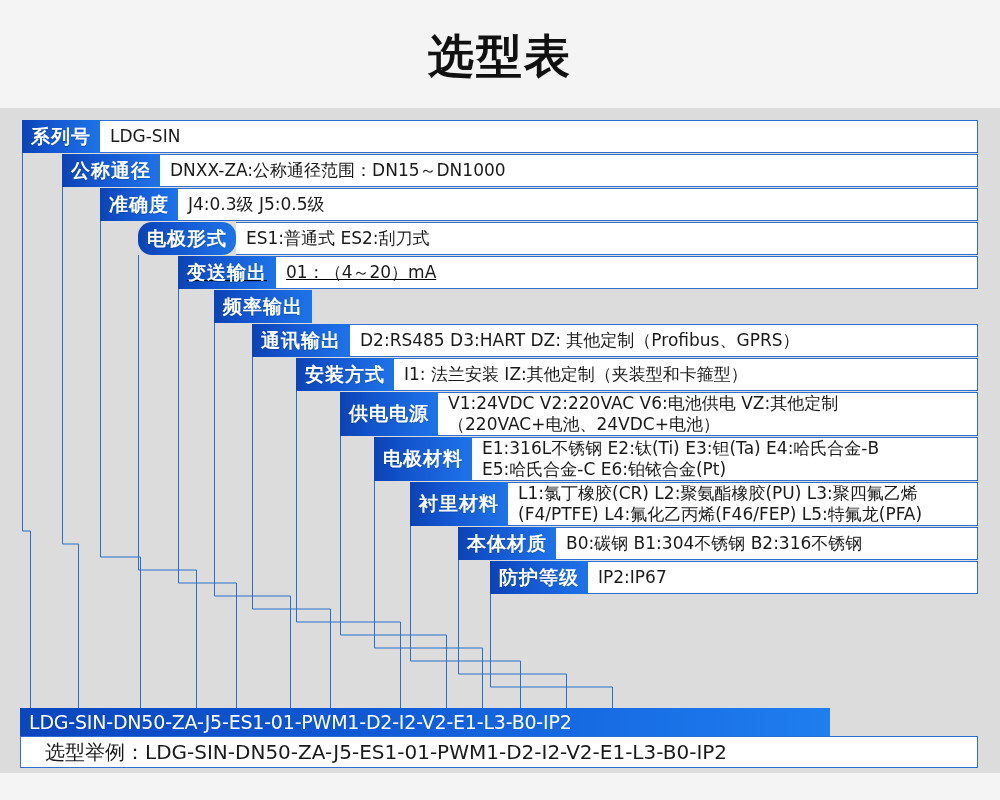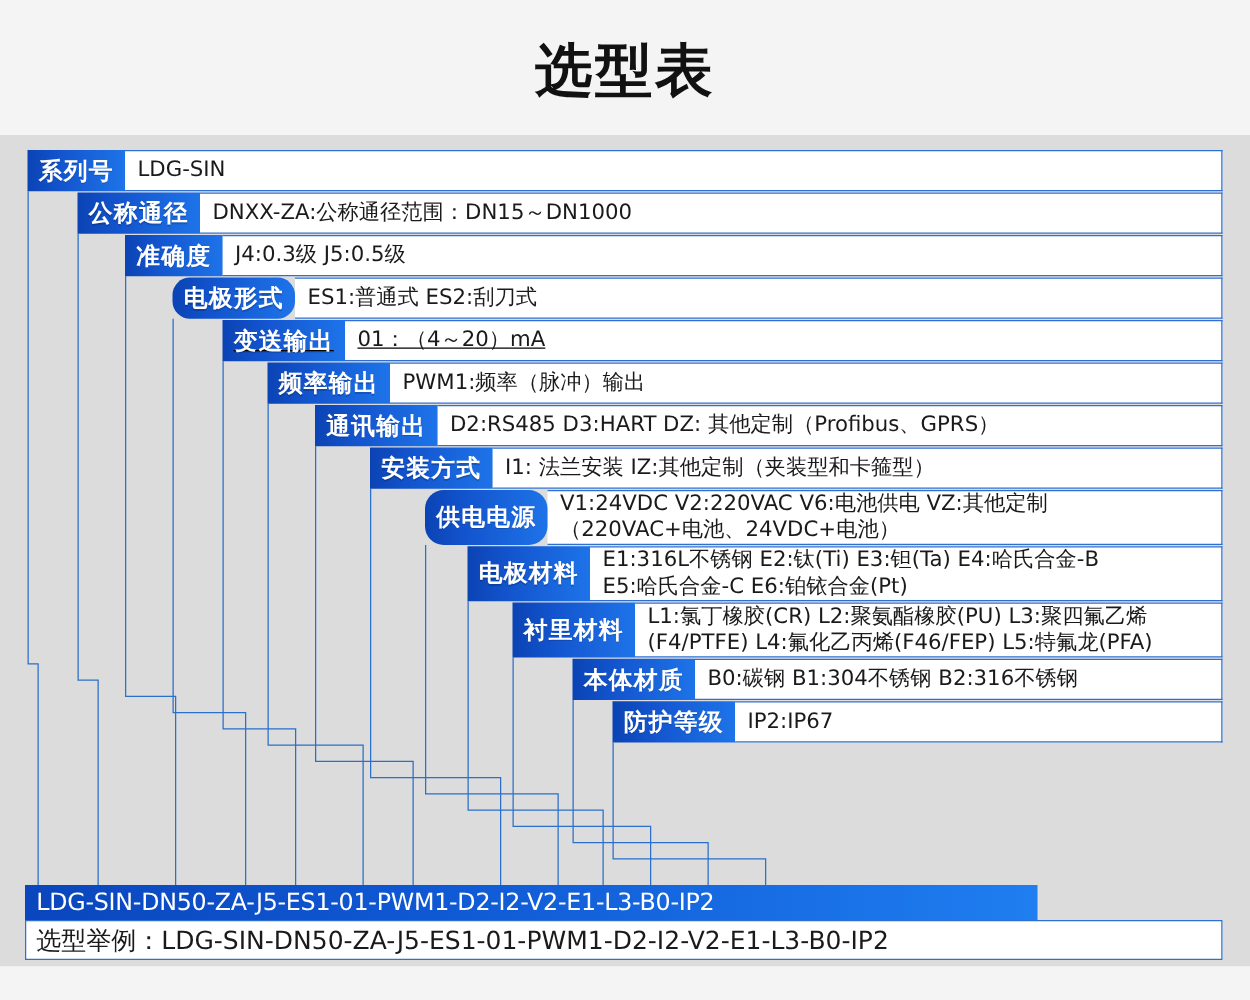--- a/index.html
+++ b/index.html
@@ -104,21 +104,21 @@
   #example-bar {
     position: absolute;
     left: 20px; top: 736px;
     width: 958px; height: 32px;
     background: #ffffff;
     border: 1px solid #2f6fd0;
     color: #1a1a1a;
     font-size: 20px;
     display: flex;
     align-items: center;
-    padding-left: 8px;
+    padding-left: 24px;
     font-family: "DejaVu Sans", "Liberation Sans", sans-serif;
     z-index: 4;
   }
 </style>
 </head>
 <body>
 
 <div id="diagram-bg"></div>
 
 <div id="page-title">选型表</div>
@@ -165,38 +165,35 @@
       </div>
     </div>
     <div class="row" style="left: 178px; top: 256px; width: 800px; height: 33px; text-decoration: underline;">
       <div class="row-label" style="width: 98px;">变送输出</div>
       <div class="row-value">
         <span class="ln">01：（4～20）mA</span>
       </div>
     </div>
     <div class="row" style="left: 214px; top: 290px; width: 764px; height: 33px;">
       <div class="row-label" style="width: 98px;">频率输出</div>
-      <div class="row-value">
-        <span class="ln">PWM1:频率（脉冲）输出</span>
-      </div>
     </div>
     <div class="row" style="left: 252px; top: 324px; width: 726px; height: 33px;">
       <div class="row-label" style="width: 98px;">通讯输出</div>
       <div class="row-value">
         <span class="ln">D2:RS485 D3:HART DZ: 其他定制（Profibus、GPRS）</span>
       </div>
     </div>
     <div class="row" style="left: 296px; top: 358px; width: 682px; height: 33px;">
       <div class="row-label" style="width: 98px;">安装方式</div>
       <div class="row-value">
         <span class="ln">I1: 法兰安装 IZ:其他定制（夹装型和卡箍型）</span>
       </div>
     </div>
     <div class="row" style="left: 340px; top: 392px; width: 638px; height: 44px;">
-      <div class="row-label" style="width: 98px; border-radius: 15px;">供电电源</div>
+      <div class="row-label" style="width: 98px;">供电电源</div>
       <div class="row-value">
         <span class="ln">V1:24VDC V2:220VAC V6:电池供电 VZ:其他定制</span>
         <span class="ln">（220VAC+电池、24VDC+电池）</span>
       </div>
     </div>
     <div class="row" style="left: 374px; top: 437px; width: 604px; height: 44px;">
       <div class="row-label" style="width: 98px;">电极材料</div>
       <div class="row-value">
         <span class="ln">E1:316L不锈钢 E2:钛(Ti) E3:钽(Ta) E4:哈氏合金-B</span>
         <span class="ln">E5:哈氏合金-C E6:铂铱合金(Pt)</span>

